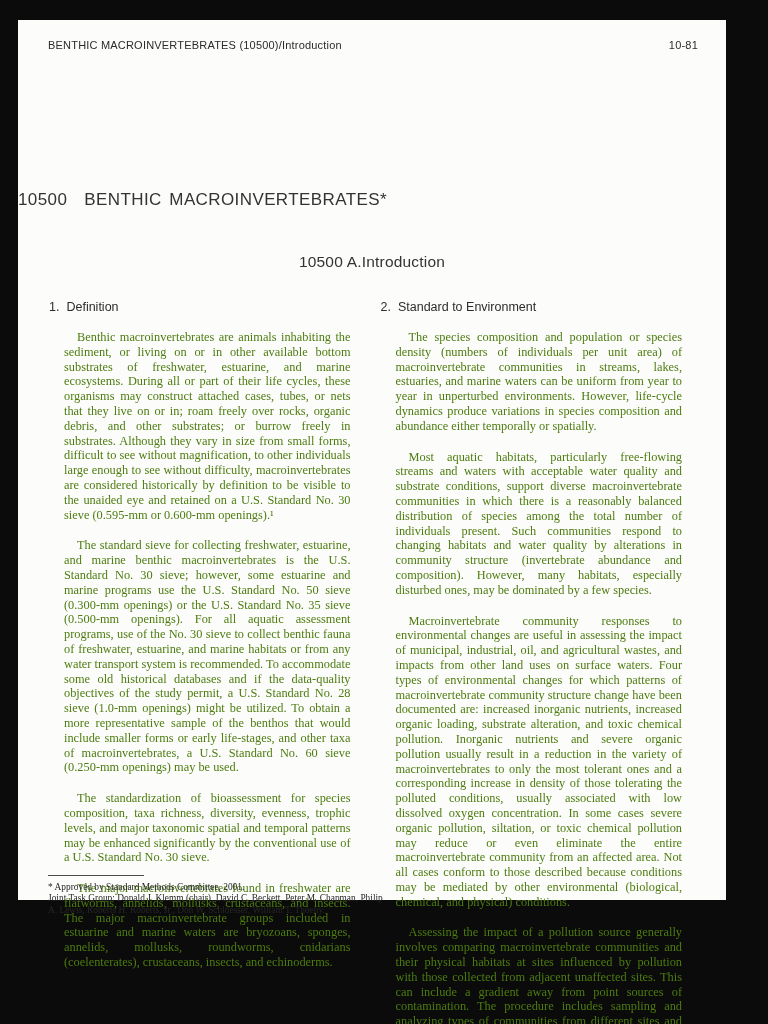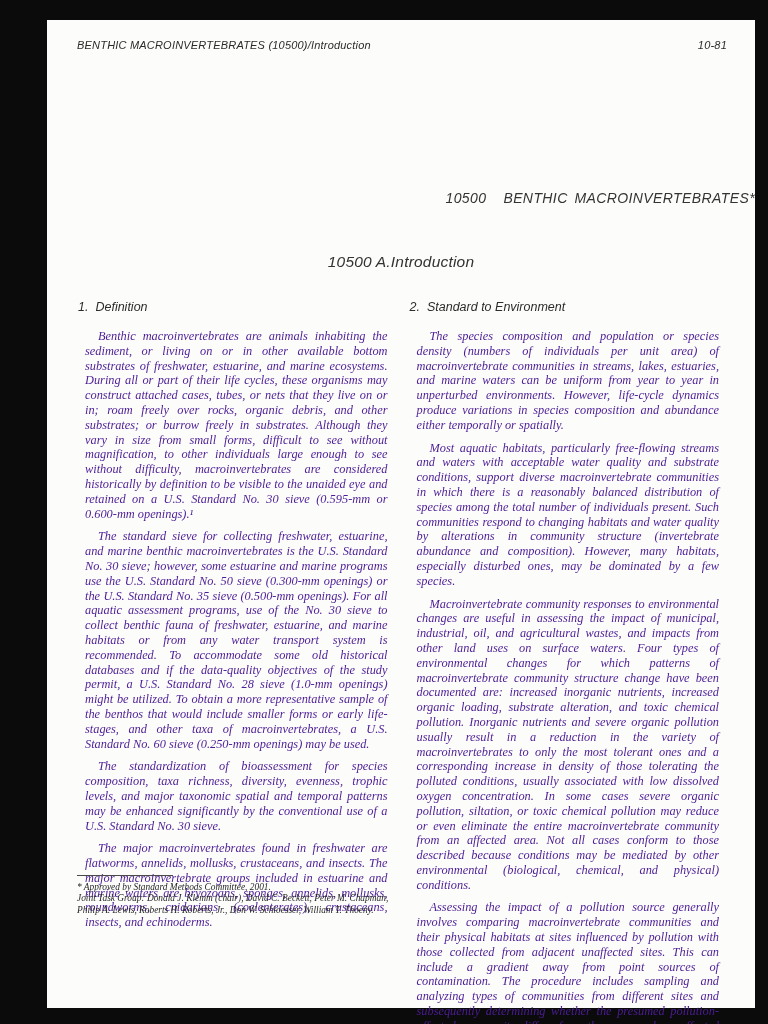--- a/index.html
+++ b/index.html
@@ -9,47 +9,46 @@
   }
   .viewport {
     position: relative;
     width: 768px;
     height: 1024px;
     background: #0b0b0b;
     overflow: hidden;
   }
   .paper {
     position: absolute;
-    left: 47px;
+    left: 18px;
     top: 20px;
     width: 708px;
-    height: 988px;
+    height: 880px;
     background: #fcfcfb;
-    font-style: italic;
   }
   .running-header {
     position: absolute;
     left: 30px;
     right: 28px;
     top: 19px;
     display: flex;
     justify-content: space-between;
     font-family: "Liberation Sans", sans-serif;
     font-size: 11px;
     letter-spacing: 0.2px;
     color: #2b2b2b;
   }
   .doc-title {
     position: absolute;
     left: 0;
     top: 170px;
     width: 100%;
-    text-align: right;
+    text-align: left;
     font-family: "Liberation Sans", sans-serif;
-    font-size: 14px;
+    font-size: 17px;
     letter-spacing: 0.4px;
     word-spacing: 2.5px;
     color: #333;
   }
   .doc-title .t-num { margin-right: 17px; }
   .sec-title {
     position: absolute;
     left: 0;
     top: 233px;
     width: 100%;
@@ -73,27 +72,27 @@
     min-width: 0;
   }
   .col-heading {
     font-family: "Liberation Sans", sans-serif;
     font-size: 12.5px;
     color: #2c2c2c;
     margin: 12px 0 15px 1px;
   }
   .col-heading .h-num { margin-right: 7px; }
   .col p {
-    margin: 8px;
+    margin: 16px;
     font-family: "Liberation Serif", serif;
     font-size: 12.35px;
     line-height: 14.8px;
     text-align: justify;
     text-indent: 13px;
-    color: #4c1d95;
+    color: #4d7c0f;
   }
   .footnote {
     position: absolute;
     left: 30px;
     top: 855px;
     width: 336px;
     font-family: "Liberation Serif", serif;
     font-size: 9.4px;
     line-height: 11.4px;
     color: #262626;

